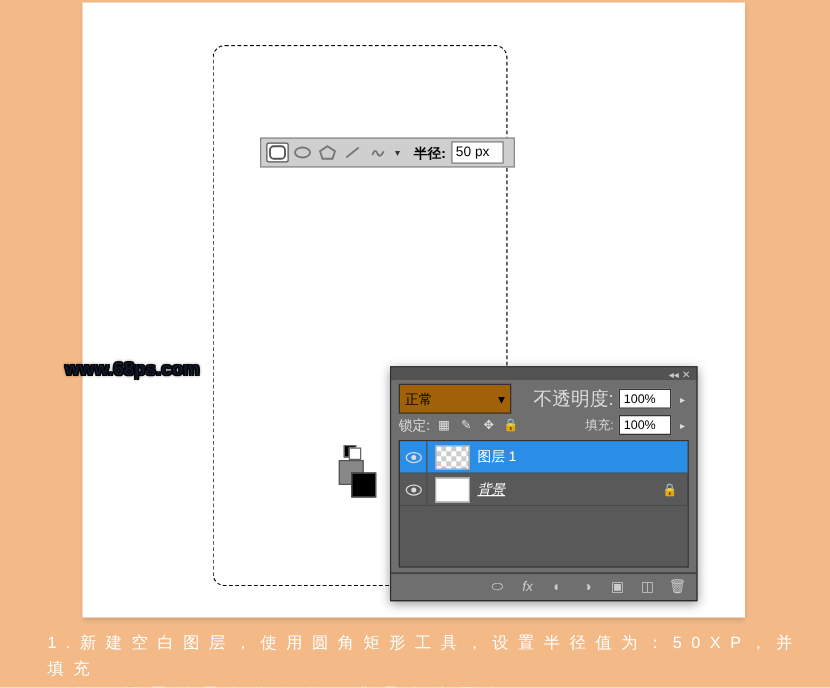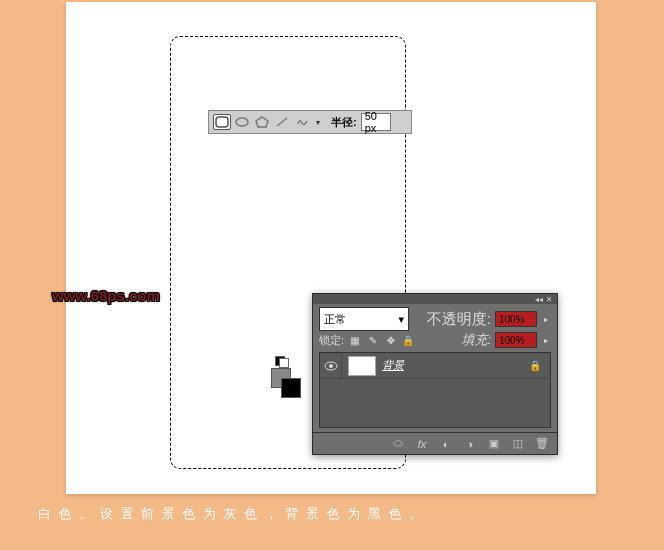--- a/index.html
+++ b/index.html
@@ -3,45 +3,45 @@
 <meta charset="utf-8">
 <style>
 * { box-sizing: border-box; margin: 0; padding: 0; }
 body { width: 664px; height: 550px; background: #f3b987; font-family: "Microsoft YaHei", Arial, sans-serif; position: relative; overflow: hidden; }
 .canvas { position: absolute; left: 66px; top: 2px; width: 530px; height: 492px; background: #fff; box-shadow: 0 2px 4px rgba(0,0,0,0.15); }
 .selection { position: absolute; left: 104px; top: 34px; width: 236px; height: 433px; border: 1.5px dashed #000; border-radius: 10px; }
 .toolbar { position: absolute; left: 142px; top: 108px; width: 204px; height: 24px; background: #cfcfcf; border: 1px solid #888; display: flex; align-items: center; padding: 0 4px; gap: 2px; }
 .toolbar-shape { width: 18px; height: 16px; display: flex; align-items: center; justify-content: center; border-radius: 2px; }
 .toolbar-shape.active { background: #fff; border: 1px solid #555; }
 .radius-label { margin-left: 6px; font-size: 11px; color: #000; font-weight: bold; }
-.radius-input { width: 30px; height: 18px; background: #fff; border: 1px solid #777; font-size: 11px; padding: 0 3px; margin-left: 2px; display: inline-flex; align-items: center; }
+.radius-input { width: 42px; height: 18px; background: #fff; border: 1px solid #777; font-size: 11px; padding: 0 3px; margin-left: 2px; display: inline-flex; align-items: center; }
 .radius-arrow { width: 10px; height: 18px; display: flex; align-items: center; justify-content: center; color: #333; font-size: 8px; }
-.watermark { position: absolute; left: 52px; top: 287px; font-size: 15px; font-weight: bold; color: #7f1d1d; text-shadow: -1px -1px 0 #000, 1px -1px 0 #000, -1px 1px 0 #000, 1px 1px 0 #000, 0 0 3px #000; font-family: Arial; }
+.watermark { position: absolute; left: 52px; top: 287px; font-size: 15px; font-weight: bold; color: #0f172a; text-shadow: -1px -1px 0 #000, 1px -1px 0 #000, -1px 1px 0 #000, 1px 1px 0 #000, 0 0 3px #000; font-family: Arial; }
 .color-swatches { position: absolute; left: 205px; top: 354px; width: 32px; height: 40px; }
 .swatch-tiny { position: absolute; left: 4px; top: 0; width: 14px; height: 10px; }
 .swatch-tiny::before { content: ""; position: absolute; width: 8px; height: 8px; background: #000; border: 1px solid #666; }
 .swatch-tiny::after { content: ""; position: absolute; left: 4px; top: 2px; width: 8px; height: 8px; background: #fff; border: 1px solid #666; }
 .swatch-fg { position: absolute; left: 0; top: 12px; width: 20px; height: 20px; background: #888; border: 1px solid #555; }
 .swatch-bg { position: absolute; left: 10px; top: 22px; width: 20px; height: 20px; background: #000; border: 1px solid #555; }
 .panel { position: absolute; left: 312px; top: 293px; width: 246px; background: #535353; border: 1px solid #2a2a2a; box-shadow: 0 2px 8px rgba(0,0,0,0.4); }
 .panel-titlebar { height: 10px; background: #535353; display: flex; justify-content: flex-end; align-items: center; padding: 0 4px; gap: 2px; }
 .titlebar-btn { width: 8px; height: 7px; display: flex; align-items: center; justify-content: center; color: #ccc; font-size: 8px; }
 .panel-tabs { height: 20px; background: #6f6f6f; display: flex; align-items: flex-end; padding-left: 4px; }
 .panel-tab { height: 18px; background: #6f6f6f; color: #fff; font-size: 11px; padding: 2px 10px; border-top-left-radius: 3px; border-top-right-radius: 3px; }
 .panel-menu { margin-left: auto; width: 14px; height: 14px; margin-right: 4px; color: #ddd; font-size: 10px; display: flex; align-items: center; justify-content: center; }
 .panel-body { background: #6f6f6f; padding: 4px 6px; }
 .panel-row { display: flex; align-items: center; height: 22px; gap: 4px; }
-.blend-select { width: 90px; height: 18px; background: #ffffff; border: 1px solid #333; font-size: 11px; padding: 11px 4px; display: flex; align-items: center; justify-content: space-between; }
+.blend-select { width: 90px; height: 18px; background: #a16207; border: 1px solid #333; font-size: 11px; padding: 11px 4px; display: flex; align-items: center; justify-content: space-between; }
 .opacity-label { margin-left: auto; color: #ddd; font-size: 15px; }
-.pct-input { width: 42px; height: 16px; background: #b91c1c; border: 1px solid #333; font-size: 10px; padding: 0 3px; display: inline-flex; align-items: center; }
+.pct-input { width: 42px; height: 16px; background: #ffffff; border: 1px solid #333; font-size: 10px; padding: 0 3px; display: inline-flex; align-items: center; }
 .pct-arrow { width: 10px; height: 16px; color: #ddd; font-size: 8px; display: flex; align-items: center; justify-content: center; }
 .lock-row { display: flex; align-items: center; height: 20px; gap: 4px; }
 .lock-label { color: #ddd; font-size: 11px; }
 .lock-icon { width: 14px; height: 14px; display: flex; align-items: center; justify-content: center; color: #ddd; font-size: 10px; }
-.fill-label { margin-left: auto; color: #ddd; font-size: 13px; font-style: italic; }
+.fill-label { margin-left: auto; color: #ddd; font-size: 10px; }
 .layers-list { background: #595959; border: 1px solid #333; margin-top: 2px; }
 .layer-row { height: 26px; display: flex; align-items: center; border-bottom: 1px solid #4a4a4a; }
 .layer-row.selected { background: #2b8ee6; }
 .eye { width: 22px; height: 26px; display: flex; align-items: center; justify-content: center; border-right: 1px solid #4a4a4a; color: #ddd; }
 .thumb { width: 28px; height: 20px; margin: 0 6px; border: 1px solid #aaa; background: #fff; position: relative; }
 .thumb.checker { background: repeating-conic-gradient(#ccc 0 25%, #fff 0 50%) 0 0/8px 8px; }
 .layer-name { color: #fff; font-size: 11px; }
 .layer-row:not(.selected) .layer-name { font-style: italic; text-decoration: underline; }
 .lock-badge { margin-left: auto; margin-right: 8px; width: 12px; height: 12px; color: #ccc; font-size: 10px; display: flex; align-items: center; justify-content: center; }
 .layers-empty { height: 48px; background: #595959; }
@@ -115,20 +115,30 @@
       <span class="lock-label">锁定:</span>
       <div class="lock-icon">▦</div>
       <div class="lock-icon">✎</div>
       <div class="lock-icon">✥</div>
       <div class="lock-icon">🔒</div>
       <span class="fill-label">填充:</span>
       <span class="pct-input">100%</span>
       <div class="pct-arrow">▸</div>
     </div>
     <div class="layers-list">
+      <div class="layer-row selected">
+        <div class="eye">
+          <svg width="14" height="10">
+              <ellipse cx="7" cy="5" rx="6" ry="4" fill="none" stroke="#ddd"></ellipse>
+              <circle cx="7" cy="5" r="2" fill="#ddd"></circle>
+            </svg>
+        </div>
+        <div class="thumb checker"></div>
+        <span class="layer-name">图层 1</span>
+      </div>
       <div class="layer-row">
         <div class="eye">
           <svg width="14" height="10">
               <ellipse cx="7" cy="5" rx="6" ry="4" fill="none" stroke="#ddd"></ellipse>
               <circle cx="7" cy="5" r="2" fill="#ddd"></circle>
             </svg>
         </div>
         <div class="thumb"></div>
         <span class="layer-name">背景</span>
         <div class="lock-badge">🔒</div>
@@ -143,14 +153,15 @@
       </div>
     <div class="footer-icon">◐</div>
     <div class="footer-icon">◑</div>
     <div class="footer-icon">▣</div>
     <div class="footer-icon">◫</div>
     <div class="footer-icon">🗑</div>
   </div>
 </div>
 
 <div class="caption">
+  <div>1 . 新 建 空 白 图 层 ， 使 用 圆 角 矩 形 工 具 ， 设 置 半 径 值 为 ： 5 0 X P ， 并 填 充</div>
   <div>白 色 。 设 置 前 景 色 为 灰 色 ， 背 景 色 为 黑 色 。</div>
 </div>
 
 </body></html>

